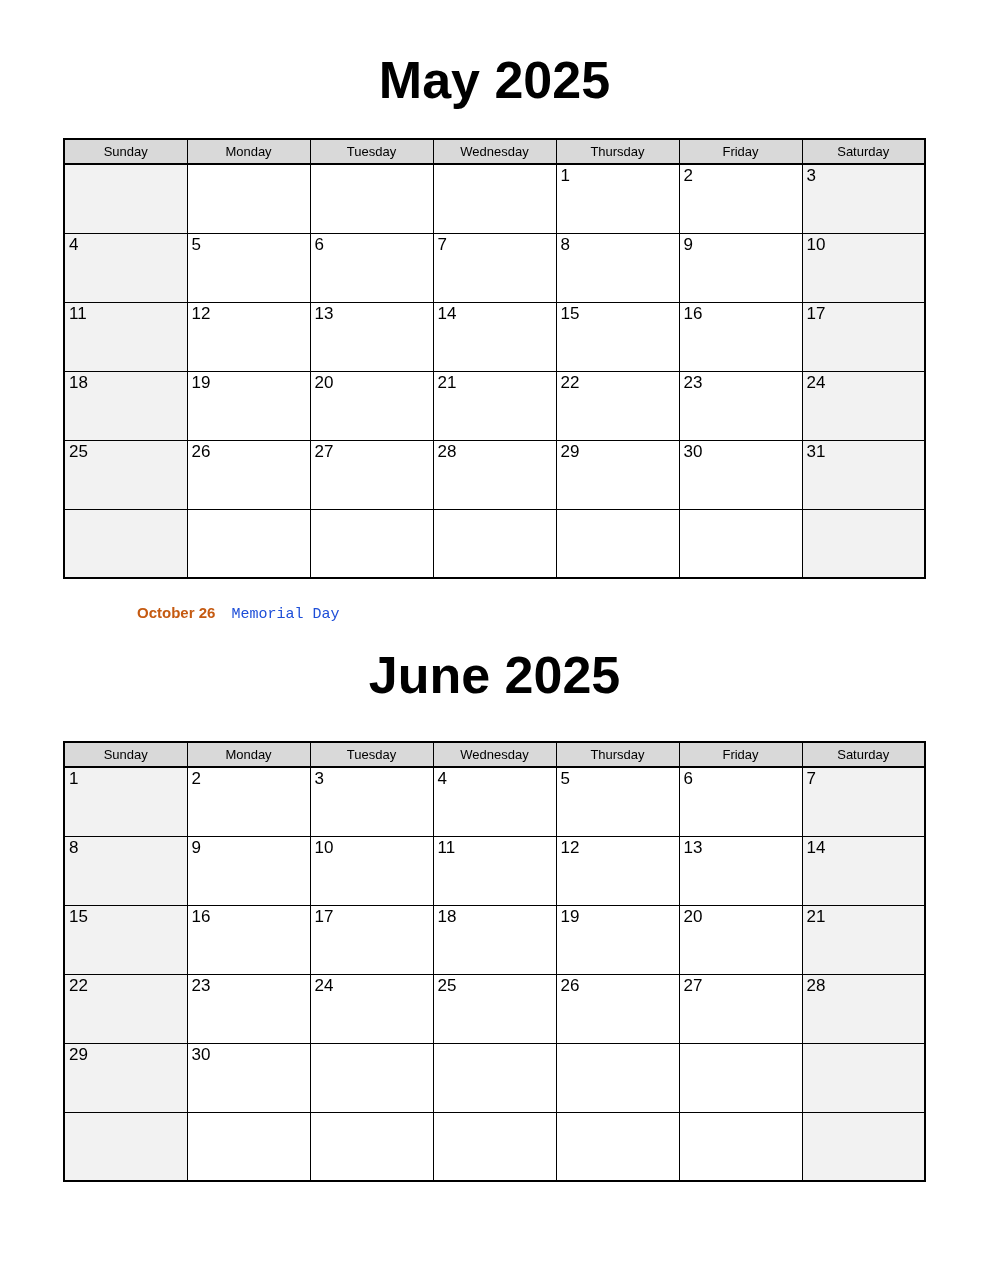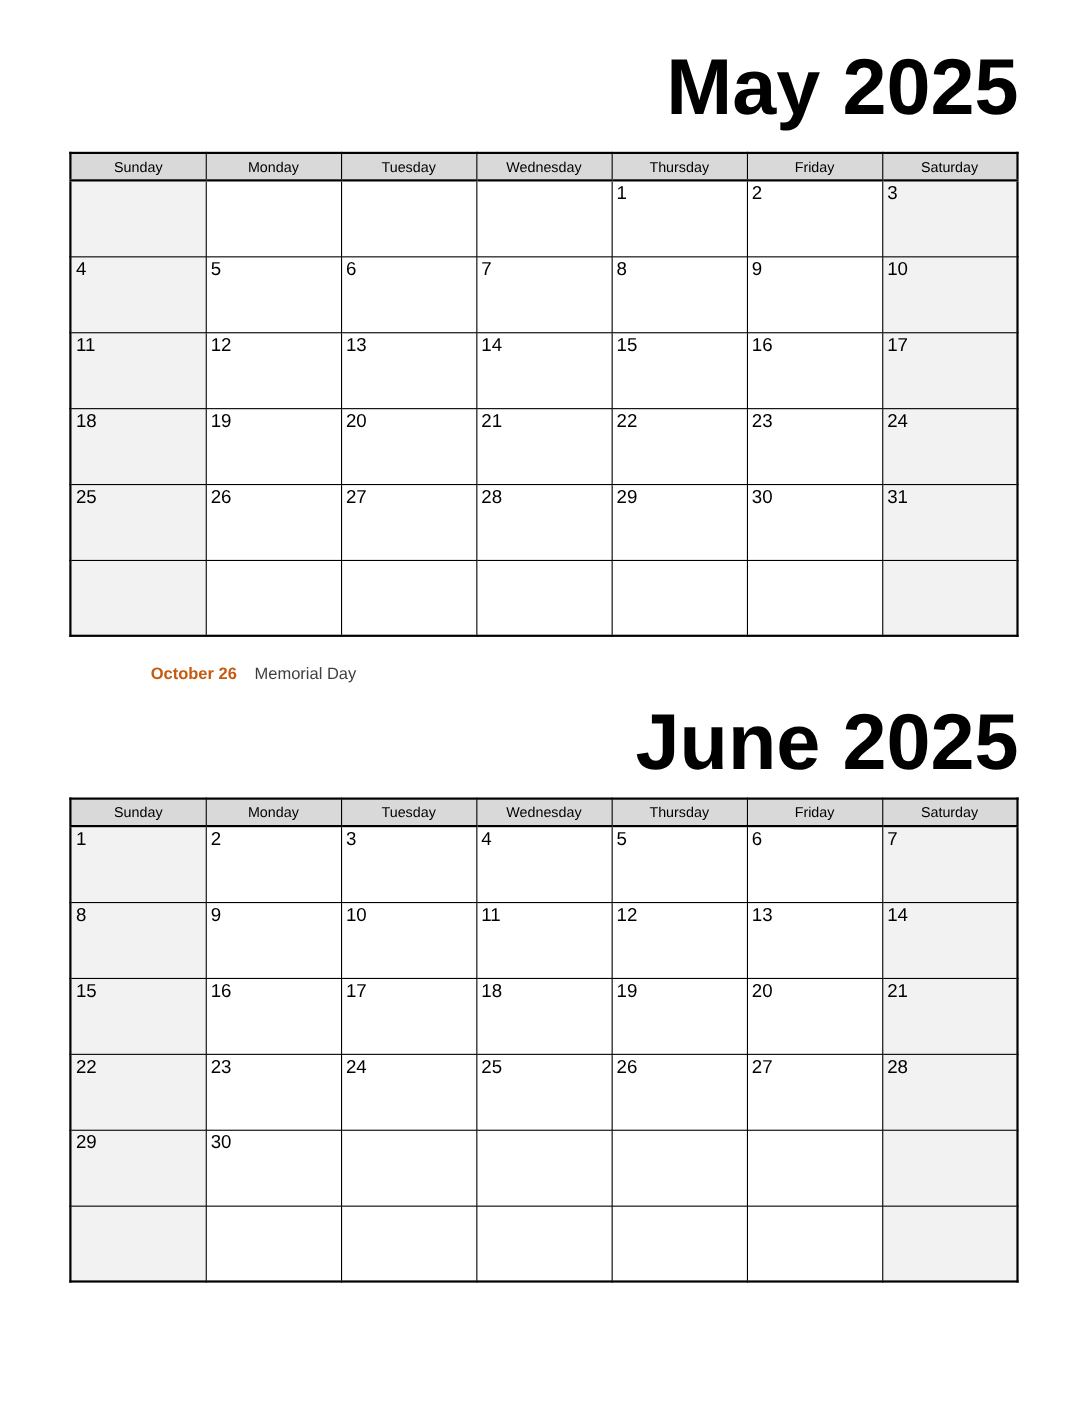--- a/index.html
+++ b/index.html
@@ -17,28 +17,28 @@
   body {
     min-height: 1280px;
     font-family: "Liberation Sans", sans-serif;
     color: #000;
   }
   .page {
     width: 863px;
     margin: 0 auto;
   }
   .month-title {
-    text-align: right;
-    font-size: 72px;
+    text-align: center;
+    font-size: 52px;
     font-weight: 700;
     line-height: 60px;
     letter-spacing: 0px;
   }
   .month-title.first { margin-top: 50px; margin-bottom: 28px; }
-  .month-title.second { margin-top: 22px; margin-bottom: 20px; }
+  .month-title.second { margin-top: 22px; margin-bottom: 36px; }
   table.calendar {
     width: 863px;
     border-collapse: collapse;
     table-layout: fixed;
     border: 2px solid var(--border-color);
   }
   table.calendar th {
     background: var(--header-bg);
     font-weight: 400;
     font-size: 13px;
@@ -63,21 +63,21 @@
     padding-left: 74px;
     font-size: 15px;
     height: 20px;
     line-height: 20px;
   }
   .note-date {
     color: var(--holiday-accent);
     font-weight: 700;
     margin-right: 16px;
   }
-  .note-label { color: #404040; }
+  .note-label { color: #1d4ed8; font-family: Liberation Mono, monospace; }
   .page-footer {
     margin-top: 22px;
     text-align: right;
     padding-right: 10px;
     font-size: 16px;
   }
   .footer-link {
     color: var(--footer-green);
     text-decoration: none;
     cursor: pointer;

